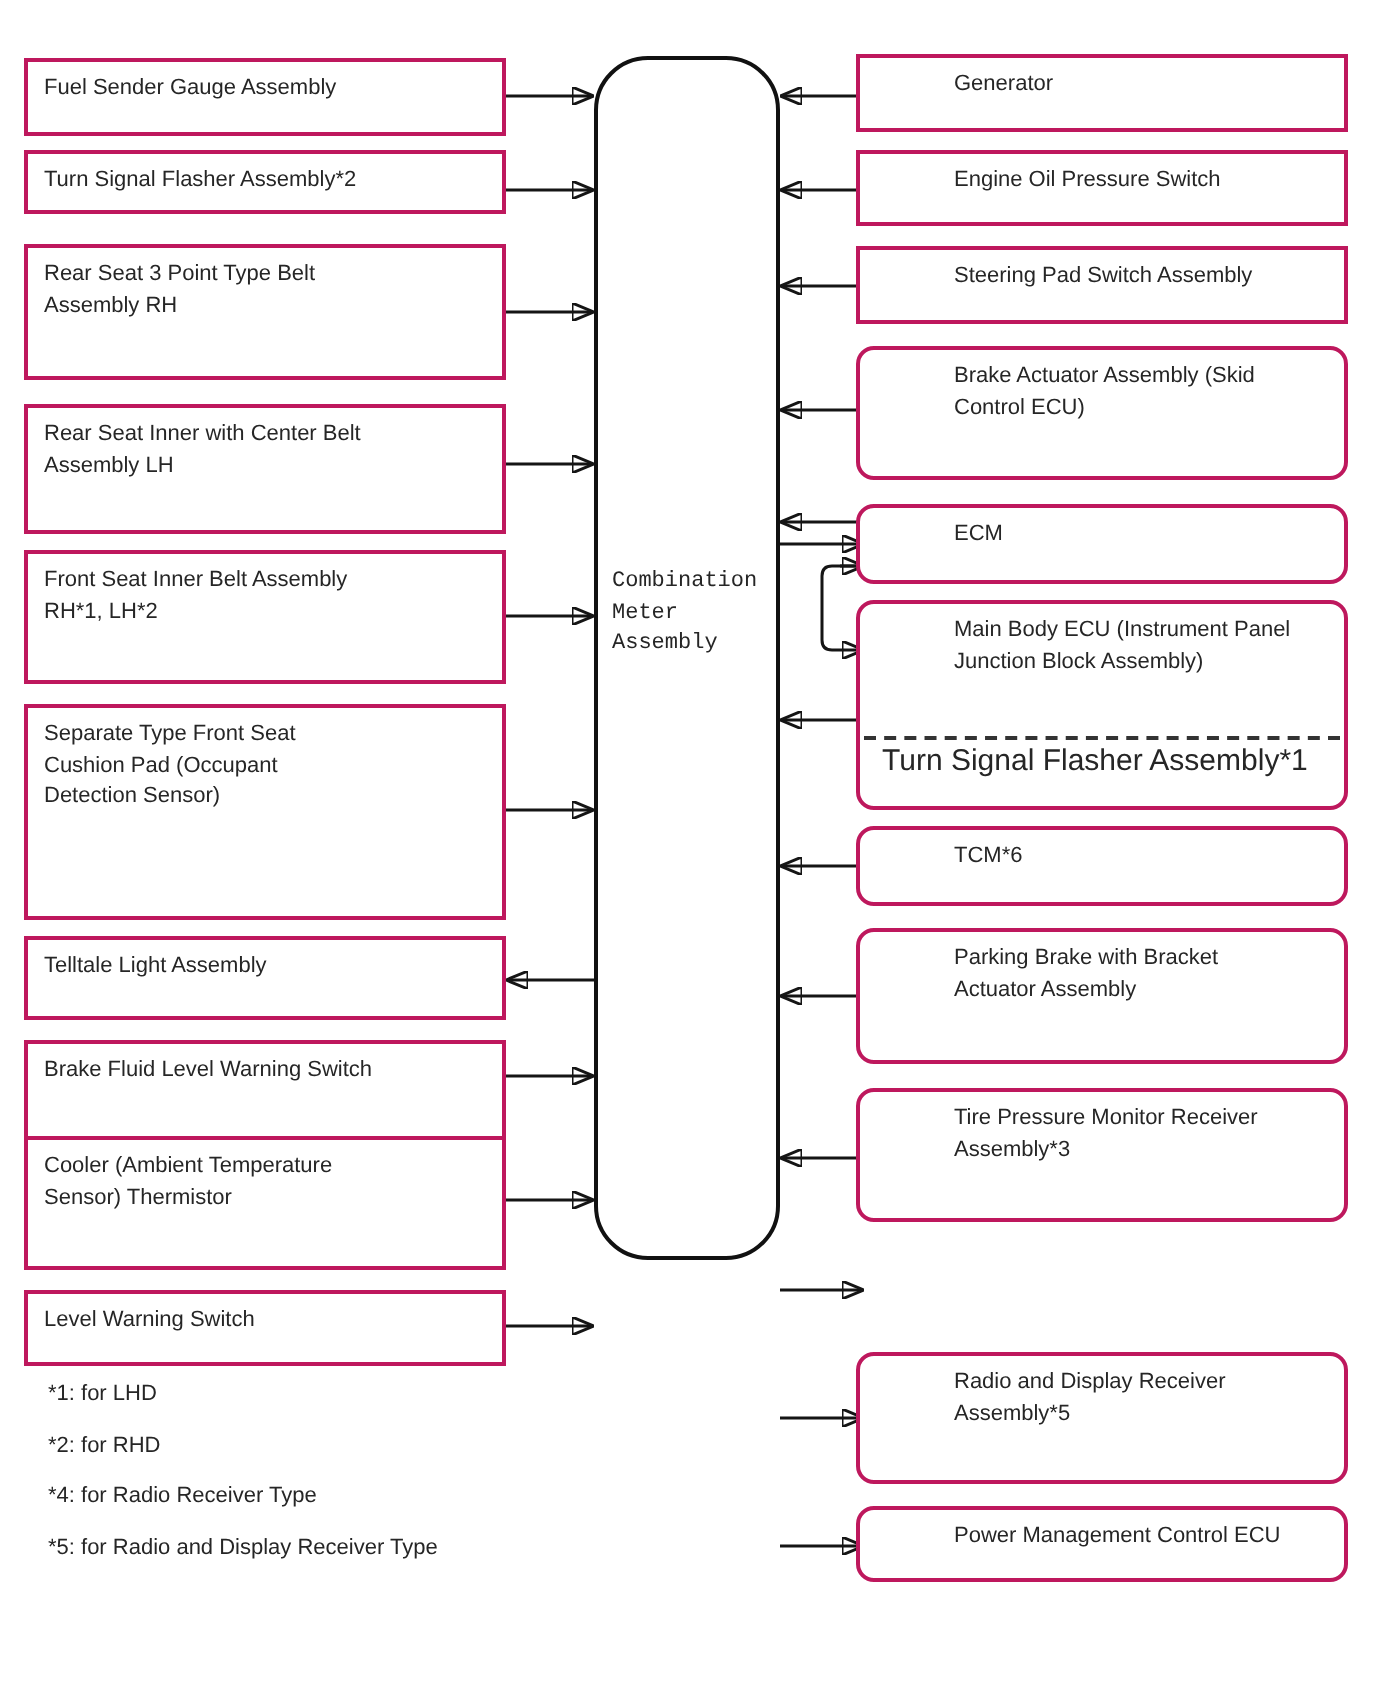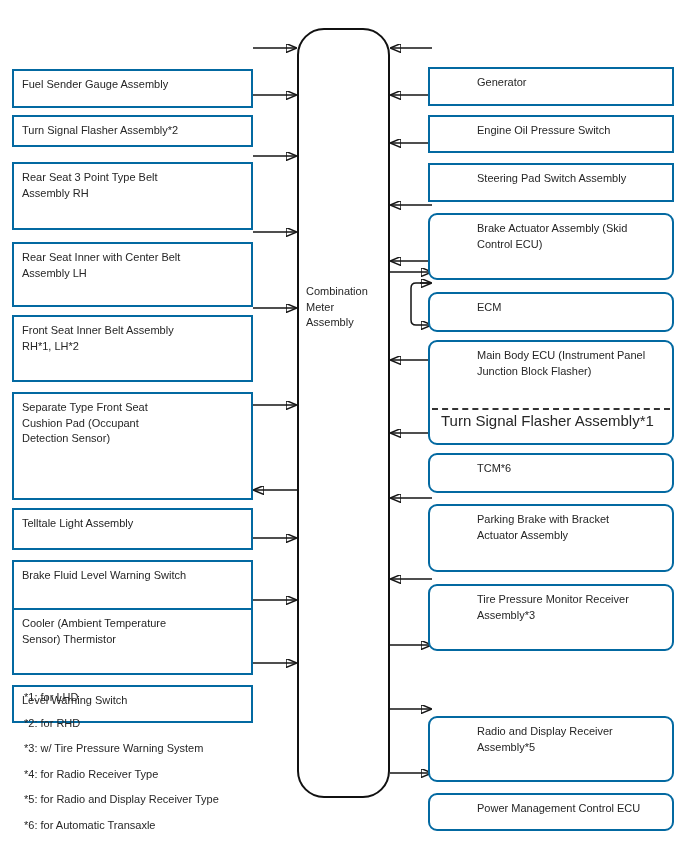--- a/index.html
+++ b/index.html
@@ -1,26 +1,26 @@
 <!DOCTYPE html>
 <html><head>
 <meta charset="utf-8">
 <style>
   html,body{margin:0;padding:0;background:#fff;}
   .canvas{position:relative;width:688px;height:852px;background:#fff;
           font-family:"Liberation Sans",sans-serif;color:#262626;overflow:hidden;}
-  .box{position:absolute;background:#fff;border:2px solid #0369a1;box-sizing:border-box;margin-top:40px;}
+  .box{position:absolute;background:#fff;border:2px solid #be185d;box-sizing:border-box;}
   .left-box{left:12px;width:241px;}
   .right-box{left:428px;width:246px;padding-left:36px;}
   .rounded{border-radius:9px;}
   .lbl{display:block;padding:6px 6px 0 8px;font-size:11px;line-height:15.5px;
        white-space:pre-line;}
   .right-box .lbl{padding-left:11px;}
-  .center-box{position:absolute;left:297px;top:28px;width:93px;height:770px;
-              background:#fff;border:2.5px solid #111;border-radius:27px;box-sizing:border-box;}
+  .center-box{position:absolute;left:297px;top:28px;width:93px;height:602px;
+              background:#fff;border:2.5px solid #111;border-radius:27px;box-sizing:border-box;font-family:Liberation Mono, monospace;}
   .center-lbl{position:absolute;top:254px;left:7px;font-size:11px;line-height:15.5px;
               white-space:pre-line;}
   .divider{position:absolute;left:2px;right:2px;top:66px;border-top:2px dashed #333;height:0;}
   .sub-lbl{position:absolute;top:71px;left:11px;font-size:15px;line-height:15.5px;white-space:pre-line;}
   .footnotes{position:absolute;left:24px;top:691px;display:flex;flex-direction:column;gap:12px;}
   .footnote{font-size:11px;line-height:13.5px;white-space:pre;}
   svg.arrows{position:absolute;left:0;top:0;pointer-events:none;}
   svg.arrows line, svg.arrows path{stroke:#151515;stroke-width:1.5;fill:none;}
 </style>
 </head>
@@ -119,21 +119,21 @@
 Control ECU)</span>
     </div>
   <div class="box right-box" style="top:123px;height:39px">
     <span class="lbl">Steering Pad Switch Assembly</span>
     </div>
   <div class="box right-box rounded" style="top:252px;height:40px">
     <span class="lbl">ECM</span>
     </div>
   <div class="box right-box rounded" style="top:300px;height:105px">
     <span class="lbl">Main Body ECU (Instrument Panel
-Junction Block Flasher)</span>
+Junction Block Assembly)</span>
     <div class="divider"></div>
     <span class="sub-lbl">Turn Signal Flasher Assembly*1</span>
   </div>
   <div class="box right-box rounded" style="top:413px;height:40px">
     <span class="lbl">TCM*6</span>
     </div>
   <div class="box right-box rounded" style="top:464px;height:68px">
     <span class="lbl">Parking Brake with Bracket
 Actuator Assembly</span>
     </div>
@@ -145,19 +145,17 @@
     <span class="lbl">Radio and Display Receiver
 Assembly*5</span>
     </div>
   <div class="box right-box rounded" style="top:753px;height:38px">
     <span class="lbl">Power Management Control ECU</span>
     </div>
 
   <div class="footnotes">
     <div class="footnote">*1: for LHD</div>
     <div class="footnote">*2: for RHD</div>
-    <div class="footnote">*3: w/ Tire Pressure Warning System</div>
     <div class="footnote">*4: for Radio Receiver Type</div>
     <div class="footnote">*5: for Radio and Display Receiver Type</div>
-    <div class="footnote">*6: for Automatic Transaxle</div>
   </div>
 
 </div>
 
 </body></html>

